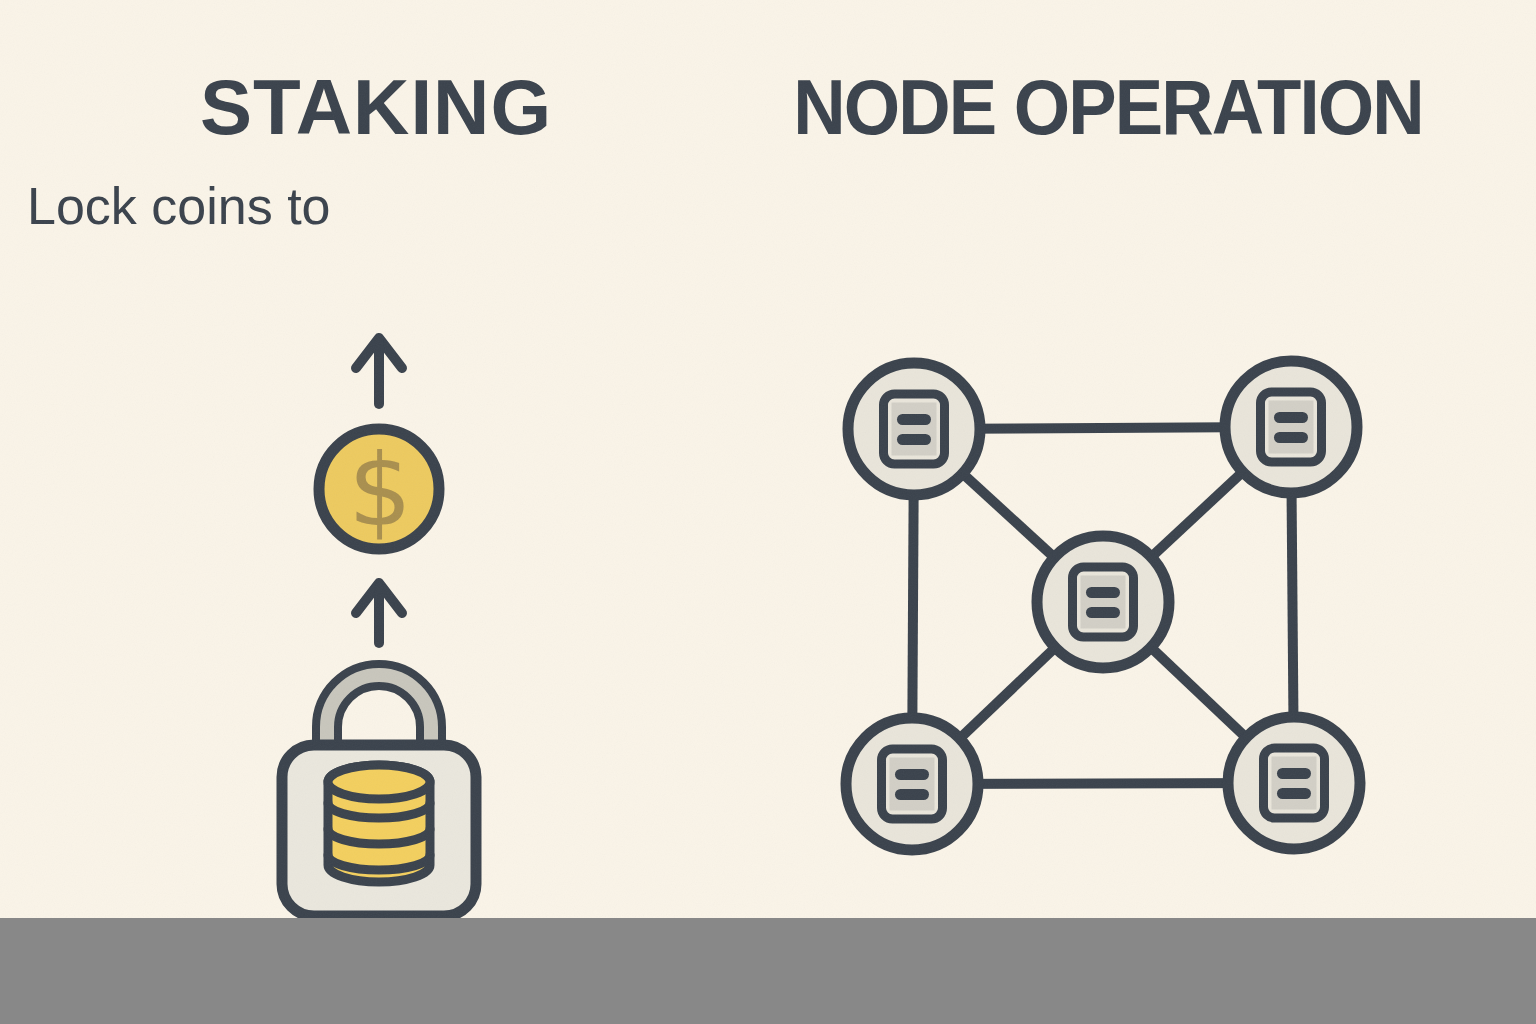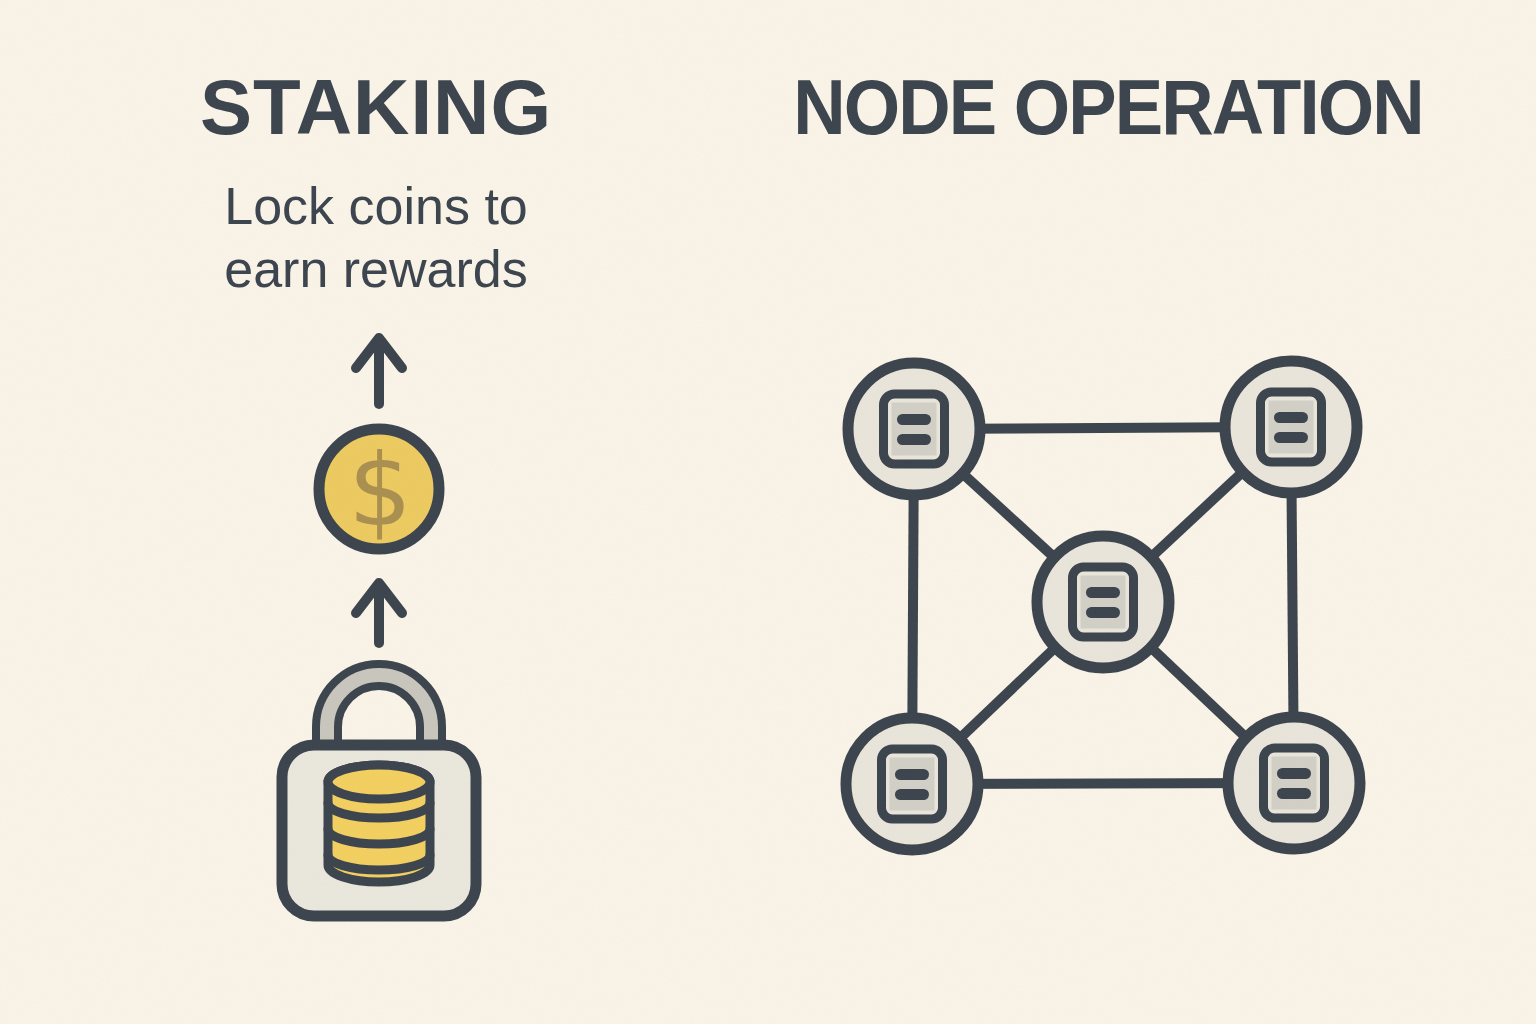--- a/index.html
+++ b/index.html
@@ -4,34 +4,34 @@
 <style>
   :root{
     --bg:#faf4e8; --ink:#3a424c;
     --coin-fill:#edca5f; --coin-symbol:#a98f4e;
     --lock-body:#eae7dd; --shackle:#c8c6bc; --coin-stack:#f3cf5e;
     --node-fill:#e9e5da; --icon-panel:#d2cfc6;
   }
   html,body{margin:0;padding:0;}
   body{background:#888;font-family:"Liberation Sans",sans-serif;}
   .stage{
-    position:relative;width:1536px;height:1024px;overflow:hidden;
+    position:relative;width:1536px;height:918px;overflow:hidden;
     background:var(--bg);
   }
   .stage *{box-sizing:border-box;}
   .title{
     position:absolute;top:70px;height:74px;line-height:74px;
     font-size:78px;font-weight:700;color:var(--ink);
     text-align:center;white-space:nowrap;
   }
   .title-left{left:0;width:752px;letter-spacing:1px;}
   .title-right{left:740px;width:736px;letter-spacing:-2px;transform:scaleX(.93);transform-origin:50% 50%;}
   .subtitle{
     position:absolute;top:175px;font-size:52px;line-height:63px;font-weight:400;
-    color:var(--ink);text-align:center;white-space:nowrap;
+    color:var(--ink);white-space:nowrap;margin-left:27px;
   }
   .subtitle-left{left:0;width:752px;}
   .subtitle-right{left:740px;width:736px;}
   svg#gfx{position:absolute;left:0;top:0;width:1536px;height:1024px;}
   .ink-line{stroke:var(--ink);stroke-width:10;fill:none;stroke-linecap:round;stroke-linejoin:round;}
   .edge{stroke:var(--ink);stroke-width:10;}
   .node-circle{fill:var(--node-fill);stroke:var(--ink);stroke-width:11;}
   .icon-frame{fill:var(--node-fill);stroke:var(--ink);stroke-width:9;}
   .icon-panel{fill:var(--icon-panel);}
   .icon-bar{fill:var(--ink);}
@@ -47,21 +47,20 @@
 </head>
 <body>
 
 <div class="stage">
 
   <div class="title title-left">STAKING</div>
   <div class="title title-right">NODE OPERATION</div>
 
   <div class="subtitle subtitle-left">
     <div>Lock coins to</div>
-    <div>earn rewards</div>
   </div>
 
   <svg id="gfx" viewBox="0 0 1536 1024">
 
     <g>
       <g>
         <path class="ink-line" d="M 356 368 L 379 338 L 402 368"></path>
         <path class="ink-line" d="M 379 342 L 379 404"></path>
       </g>
       <g>

